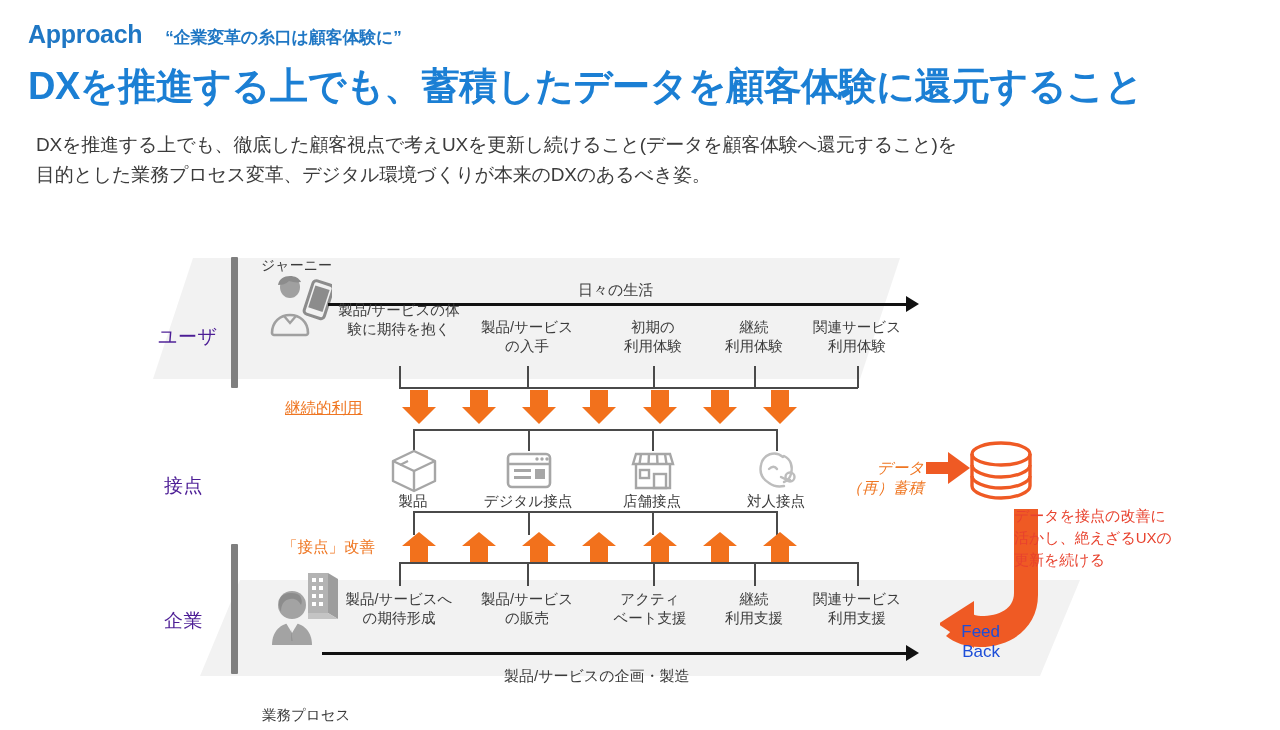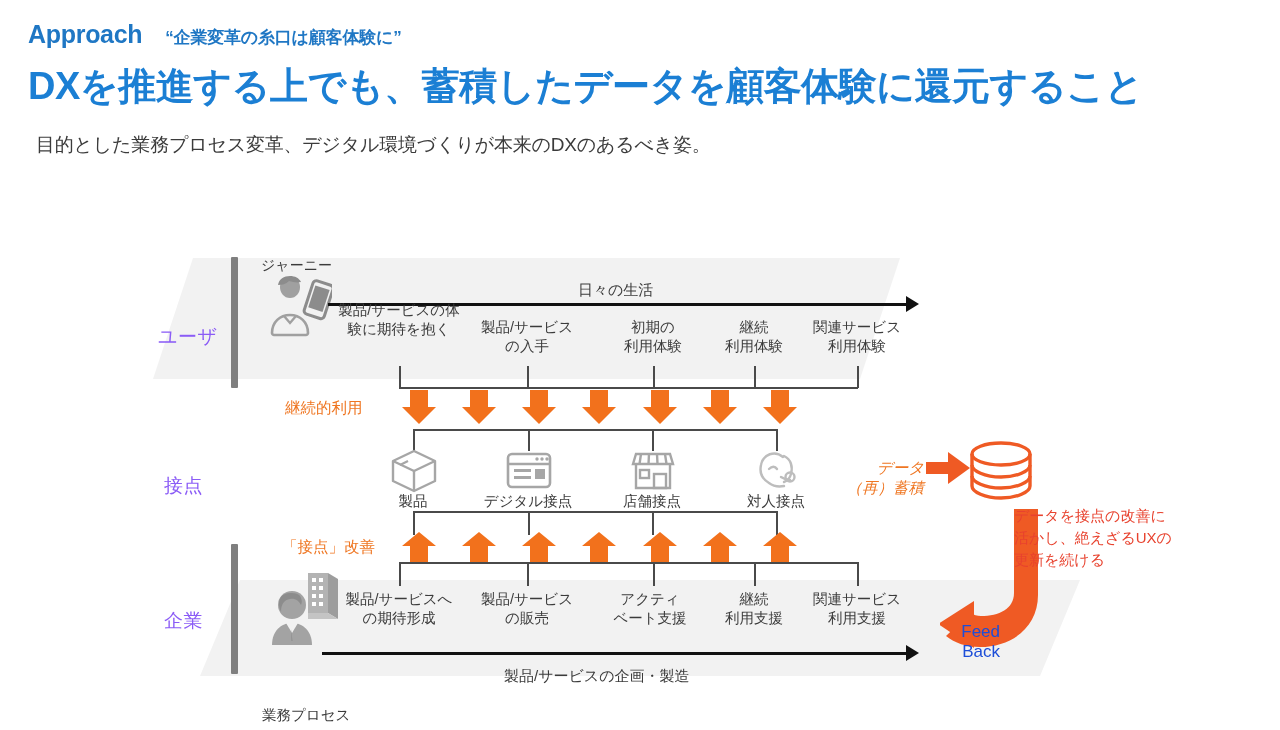--- a/index.html
+++ b/index.html
@@ -26,21 +26,21 @@
   .lede{
     margin-top:22px;margin-left:8px;font-size:19px;color:#3b3b3b;
     line-height:1.58;letter-spacing:-0.2px;
   }
 
   
   .diagram{position:absolute;left:0;top:244px;width:1280px;height:486px;}
   .d{position:absolute;}
 
   .rowlabel{
-    position:absolute;font-size:19px;color:#8b5cf6;font-weight:500;
+    position:absolute;font-size:19px;color:#4c1d95;font-weight:500;
     letter-spacing:0.5px;white-space:nowrap;
   }
   .rowbar{position:absolute;width:7px;background:#7f7f7f;border-radius:1px;}
 
   .axis{position:absolute;height:0;border-top:3px solid #111;}
   .axis-head{
     position:absolute;width:0;height:0;
     border-top:8px solid transparent;border-bottom:8px solid transparent;
     border-left:13px solid #111;
   }
@@ -89,20 +89,21 @@
 
 <div class="page">
 
   <div class="hdr">
     <div class="hdr-line1">
       <span class="kicker">Approach</span>
       <span class="kicker-sub">“企業変革の糸口は顧客体験に”</span>
     </div>
     <div class="headline">DXを推進する上でも、蓄積したデータを顧客体験に還元すること</div>
     <div class="lede">
+      <div>DXを推進する上でも、徹底した顧客視点で考えUXを更新し続けること(データを顧客体験へ還元すること)を</div>
       <div>目的とした業務プロセス変革、デジタル環境づくりが本来のDXのあるべき姿。</div>
     </div>
   </div>
 
   <div class="diagram">
 
     <svg class="d" style="left:0;top:0;" width="1280" height="486">
       <polygon points="193,14 900,14 860,135 153,135" fill="#f2f2f2"></polygon>
       <polygon points="240,336 1080,336 1040,432 200,432" fill="#f2f2f2"></polygon>
     </svg>
@@ -157,21 +158,21 @@
       <div>利用体験</div>
     </div>
 
     <div class="tick" style="left:399px;top:122px;height:22px;"></div>
     <div class="tick" style="left:527px;top:122px;height:22px;"></div>
     <div class="tick" style="left:653px;top:122px;height:22px;"></div>
     <div class="tick" style="left:754px;top:122px;height:22px;"></div>
     <div class="tick" style="left:857px;top:122px;height:22px;"></div>
     <div class="hline" style="left:399px;top:143px;width:459px;"></div>
 
-    <div class="orange-label" style="left:285px;top:154px;">継続的利用</div>
+    <div class="orange-label" style="left:285px;top:154px;text-decoration:underline;">継続的利用</div>
 
     <div class="downarrow" style="left:402px;top:146px;">
       <svg viewBox="0 0 34 34" width="34" height="34">
           <polygon points="8,0 26,0 26,17 34,17 17,34 0,17 8,17" fill="#f2711c"></polygon>
         </svg>
     </div>
     <div class="downarrow" style="left:462px;top:146px;">
       <svg viewBox="0 0 34 34" width="34" height="34">
           <polygon points="8,0 26,0 26,17 34,17 17,34 0,17 8,17" fill="#f2711c"></polygon>
         </svg>

